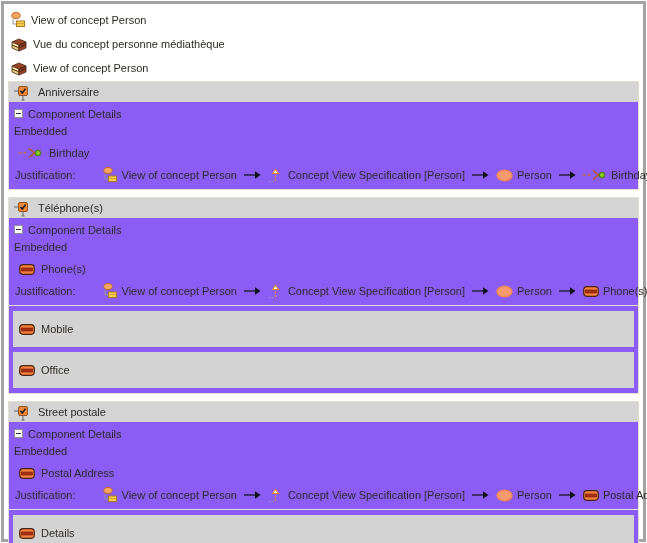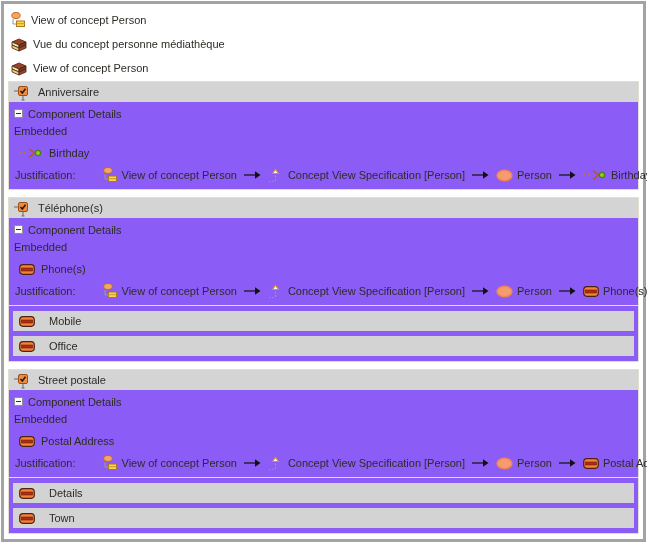--- a/index.html
+++ b/index.html
@@ -25,22 +25,22 @@
   .has-items .sec-body{border-bottom:1px solid #e3dfd0;}
   .row{display:flex;align-items:center;white-space:nowrap;}
   .details-row{height:15px;gap:5px;margin:1px 0 2px 1px;}
   .embedded-row{height:15px;margin:0 0 5px 1px;}
   .property-row{height:20px;gap:6px;margin:0 0 1px 6px;}
   .just-row{height:22px;gap:4px;margin-left:2px;}
   .just-label{margin-right:22px;}
   .step{display:flex;align-items:center;gap:4px;}
   .arrow{margin:0 3px;display:inline-flex;}
   .item-row{
-    height:20px;background:#d3d3d3;margin:5px 4px;display:flex;
-    align-items:center;gap:14px;padding-left:6px;
+    height:36px;background:#d3d3d3;margin:5px 4px;display:flex;
+    align-items:center;gap:6px;padding-left:6px;
   }
 </style>
 </head>
 <body>
 
 <div class="frame">
 
   <div class="top-row">
     <span class="icn">
       <svg width="16" height="16" viewBox="0 0 16 16">

